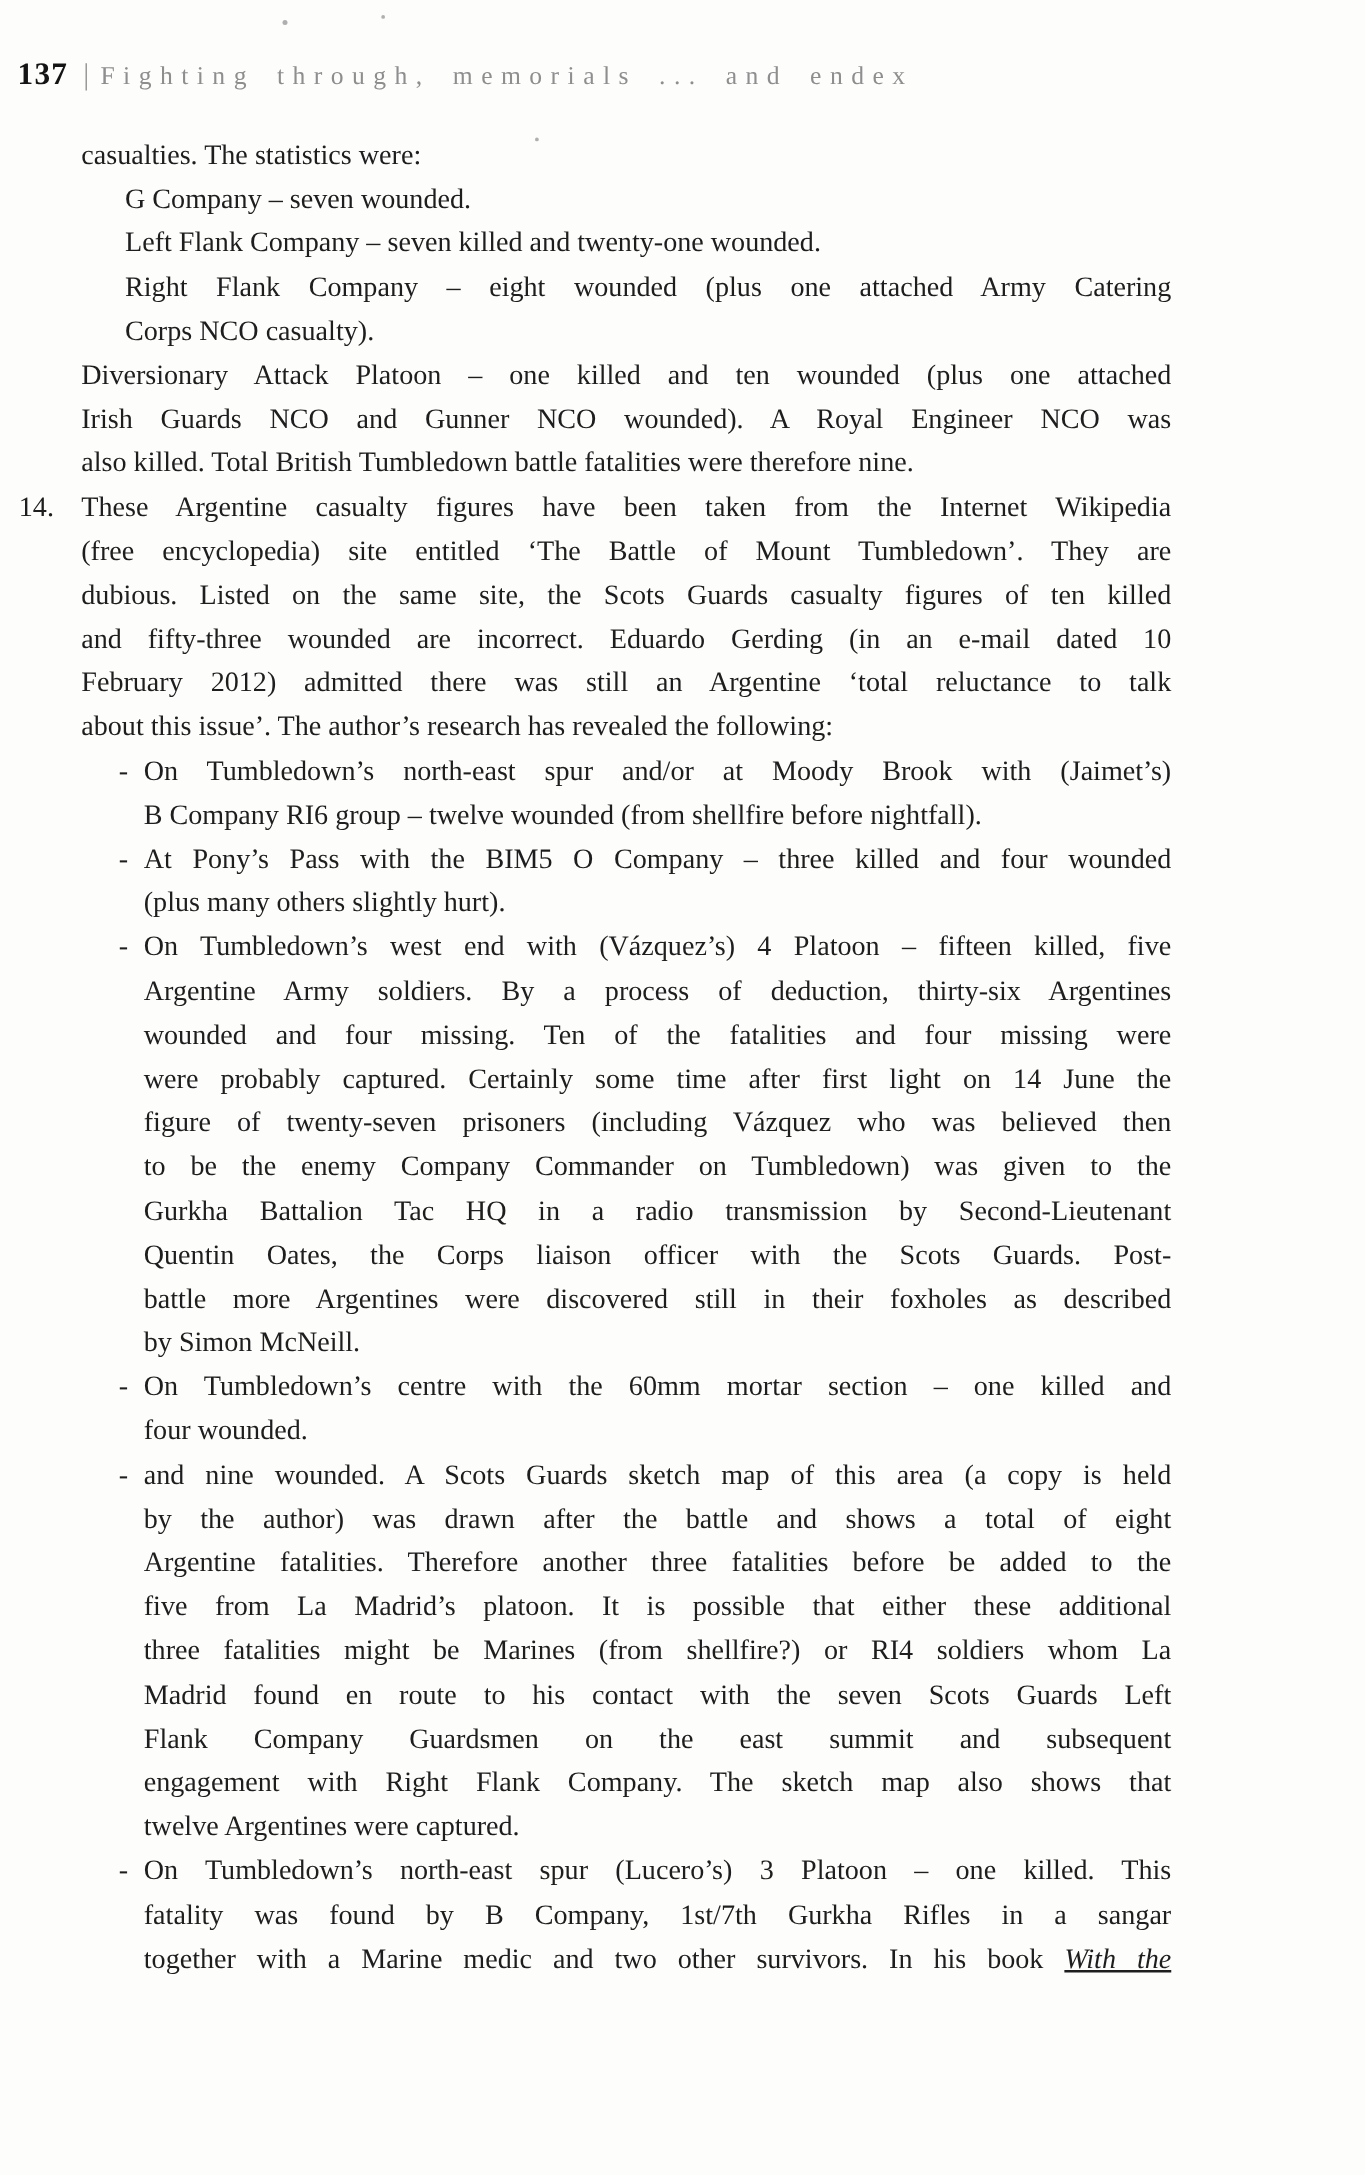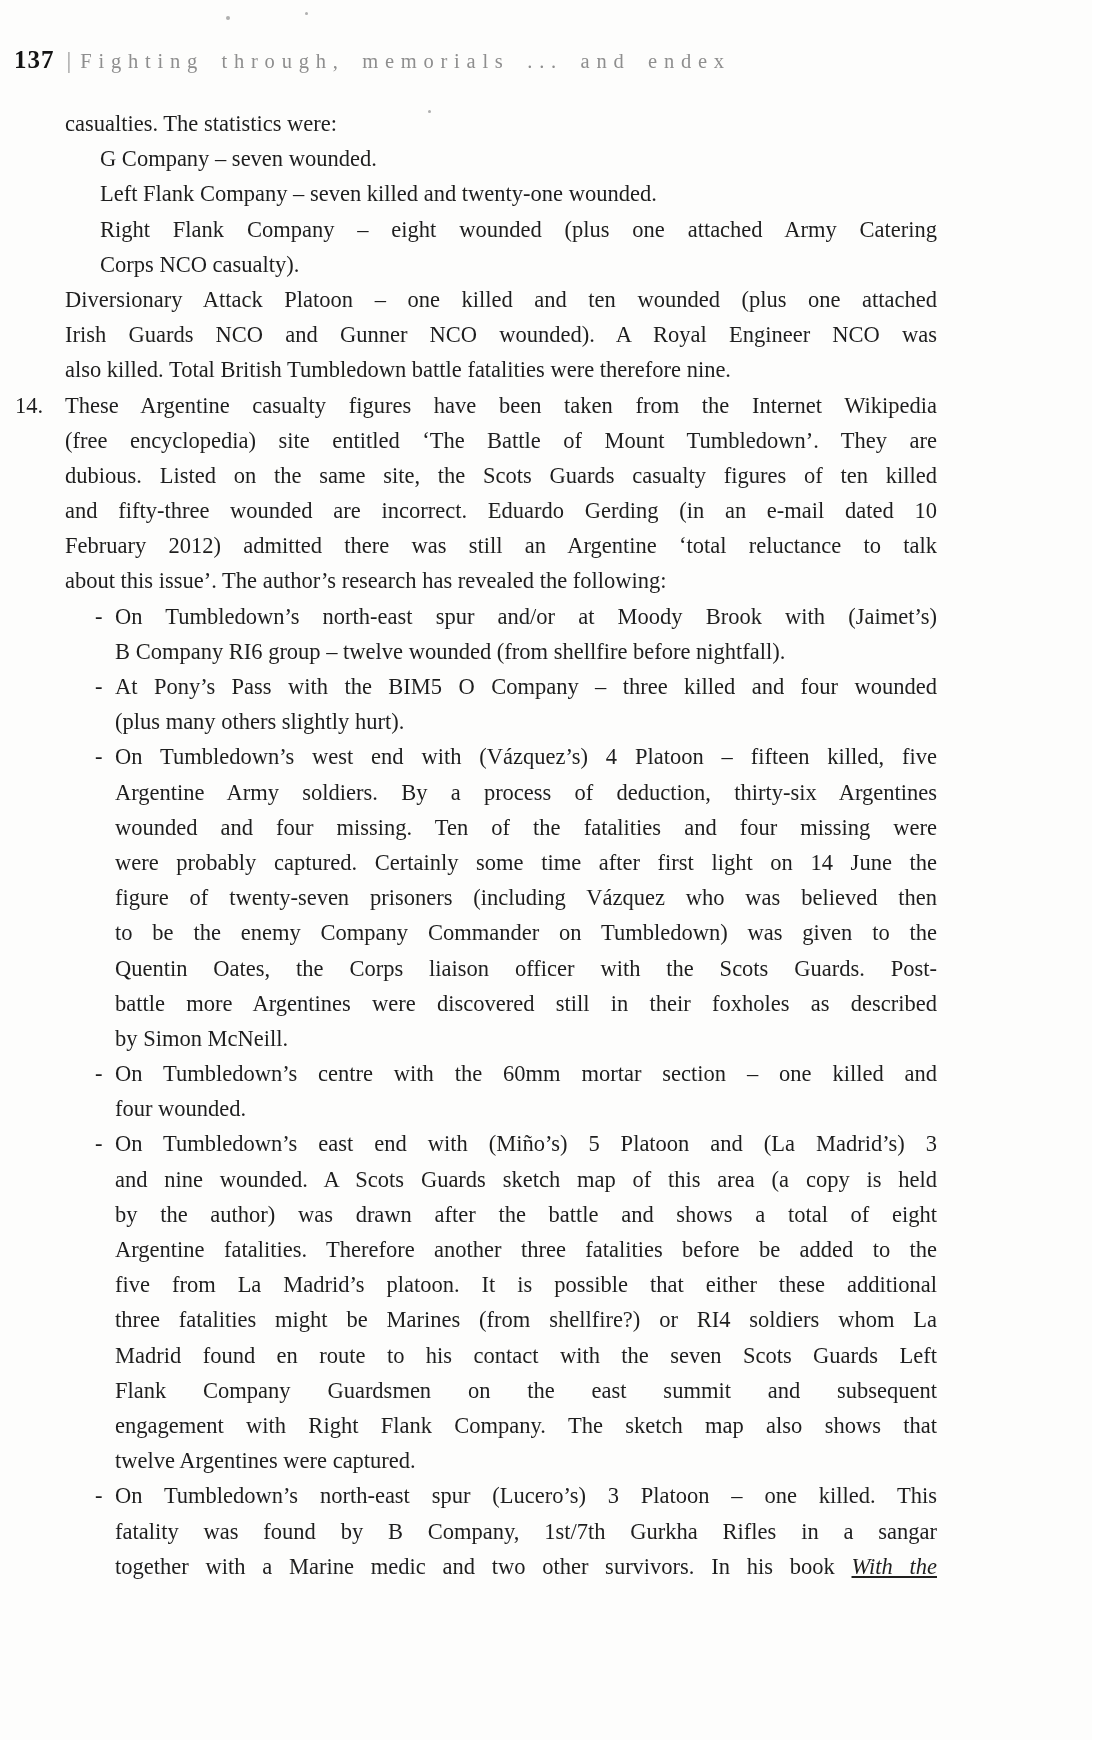--- a/index.html
+++ b/index.html
@@ -97,32 +97,32 @@
         <div class="line final">(plus many others slightly hurt).</div>
       </div>
       <div class="block dash">
         <span class="dash-marker">-</span>
         <div class="line">On Tumbledown’s west end with (Vázquez’s) 4 Platoon – fifteen killed, five</div>
         <div class="line">Argentine Army soldiers. By a process of deduction, thirty-six Argentines</div>
         <div class="line">wounded and four missing. Ten of the fatalities and four missing were</div>
         <div class="line">were probably captured. Certainly some time after first light on 14 June the</div>
         <div class="line">figure of twenty-seven prisoners (including Vázquez who was believed then</div>
         <div class="line">to be the enemy Company Commander on Tumbledown) was given to the</div>
+        <div class="line">Gurkha Battalion Tac HQ in a radio transmission by Second-Lieutenant</div>
         <div class="line">Quentin Oates, the Corps liaison officer with the Scots Guards. Post-</div>
         <div class="line">battle more Argentines were discovered still in their foxholes as described</div>
         <div class="line final">by Simon McNeill.</div>
       </div>
       <div class="block dash">
         <span class="dash-marker">-</span>
         <div class="line">On Tumbledown’s centre with the 60mm mortar section – one killed and</div>
         <div class="line final">four wounded.</div>
       </div>
       <div class="block dash">
         <span class="dash-marker">-</span>
-        <div class="line">On Tumbledown’s east end with (Miño’s) 5 Platoon and (La Madrid’s) 3</div>
         <div class="line">and nine wounded. A Scots Guards sketch map of this area (a copy is held</div>
         <div class="line">by the author) was drawn after the battle and shows a total of eight</div>
         <div class="line">Argentine fatalities. Therefore another three fatalities before be added to the</div>
         <div class="line">five from La Madrid’s platoon. It is possible that either these additional</div>
         <div class="line">three fatalities might be Marines (from shellfire?) or RI4 soldiers whom La</div>
         <div class="line">Madrid found en route to his contact with the seven Scots Guards Left</div>
         <div class="line">Flank Company Guardsmen on the east summit and subsequent</div>
         <div class="line">engagement with Right Flank Company. The sketch map also shows that</div>
         <div class="line final">twelve Argentines were captured.</div>
       </div>

